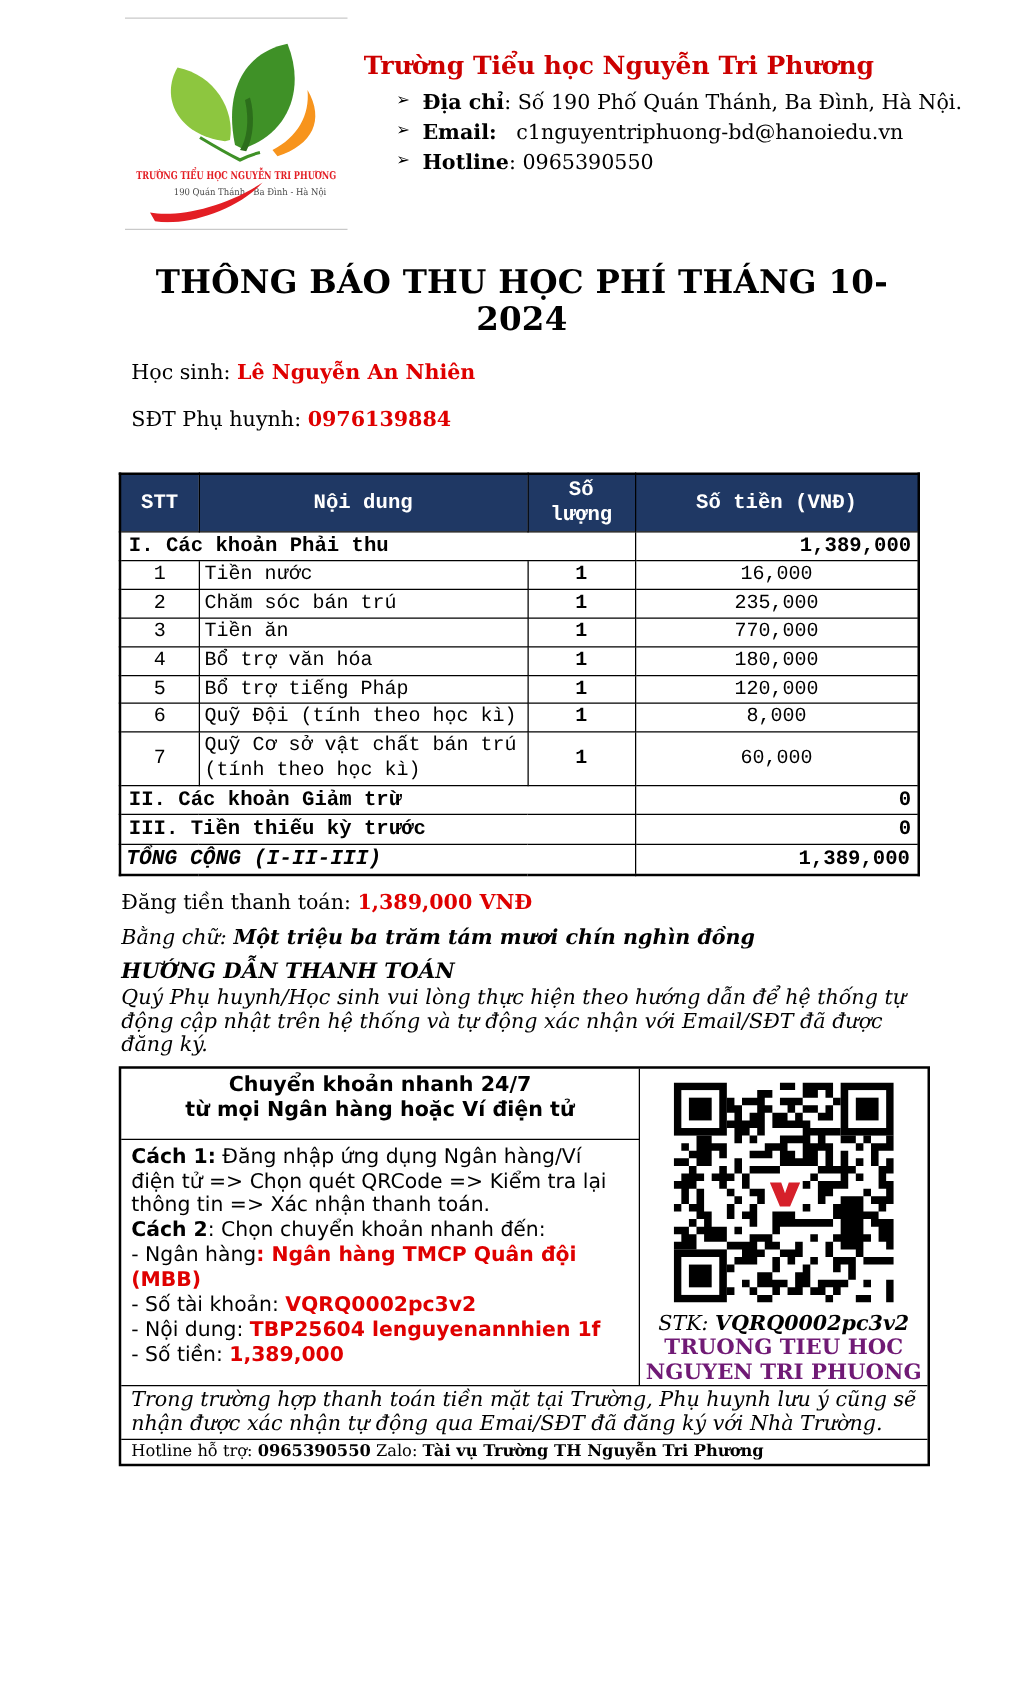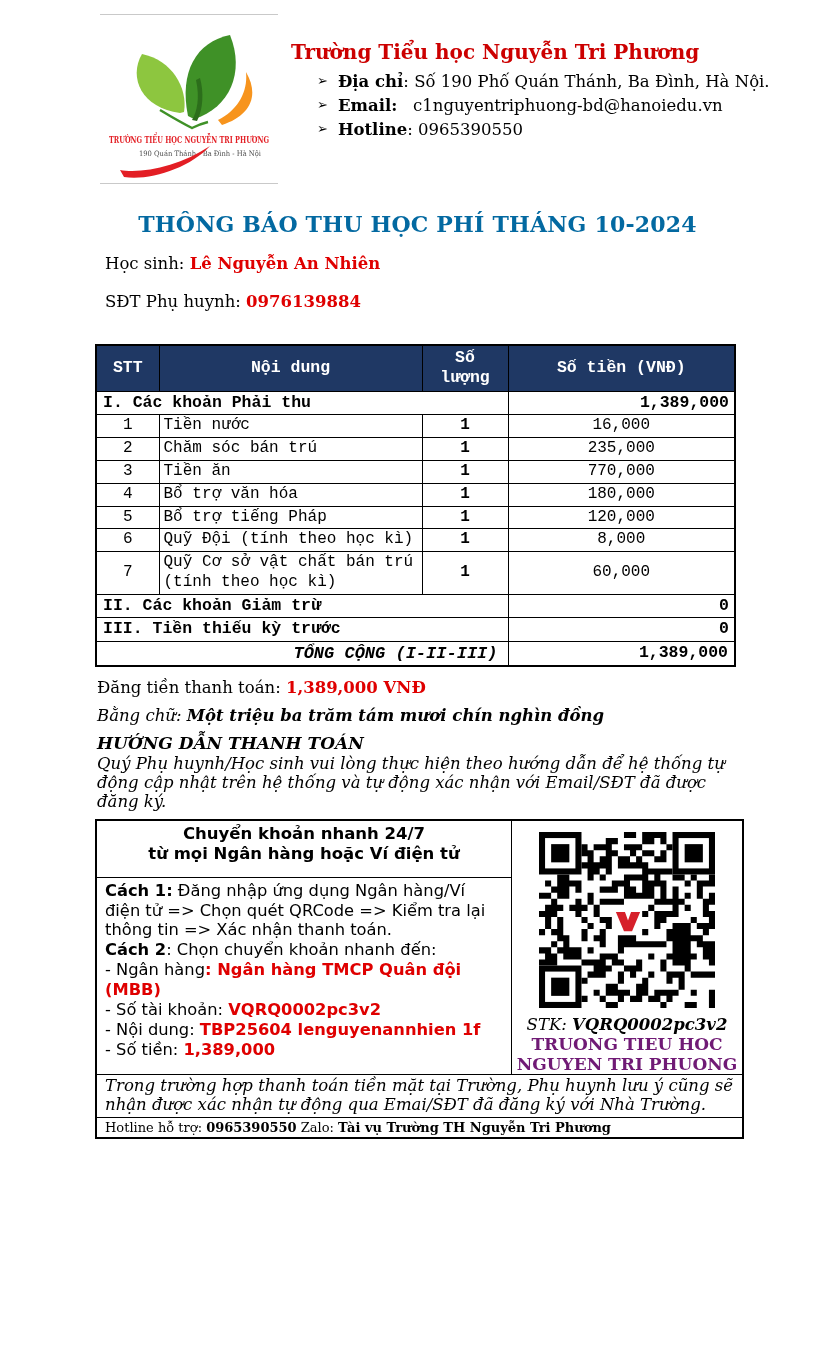--- a/index.html
+++ b/index.html
@@ -12,42 +12,42 @@
   .logo-box{width:178px;height:168px;border-top:1px solid #c9c9c9;border-bottom:1px solid #c9c9c9;
             display:flex;align-items:center;justify-content:center;}
   .school-info{margin-left:13px;padding-top:26px;}
   .school-title{color:#cc0000;font-weight:bold;font-size:20px;margin-bottom:6px;}
   .info-item{font-size:16.5px;line-height:1.45;display:flex;margin-left:26px;}
   .info-item .bullet{font-size:13px;margin:2px 10px 0 0;}
   .info-item .lbl{font-weight:bold;}
   .sep{white-space:pre;}
 
   
-  .notice-title{margin:27px 0 0 95px;width:645px;text-align:center;color:#0369a1;
-                font-weight:bold;font-size:22px;letter-spacing:.2px;}
+  .notice-title{margin:27px 0 0 95px;width:645px;text-align:center;color:#000000;
+                font-weight:bold;font-size:26px;letter-spacing:.2px;}
   .student-grid{display:flex;margin:16px 0 0 105px;font-size:16.5px;}
   .sg-left{width:395px;}
   .sg-right{width:218px;}
   .sg-row{margin-bottom:17px;line-height:1.3;}
   .rv{color:#df0000;font-weight:bold;}
 
   
   .fee-table{border-collapse:collapse;margin:14px 0 0 95px;width:519px;font-size:16px;
              table-layout:fixed;font-family:Liberation Mono, monospace;}
   .fee-table th,.fee-table td{border:1px solid #000;padding:1px 4px;line-height:1.24;}
   .fee-table{border:2px solid #000;}
   .fee-table thead th{background:#1f3864;color:#fff;font-weight:bold;font-size:16.5px;
                       text-align:center;padding:2px 4px;}
   .fee-table thead th.qty{padding:2px 16px;}
   .c{text-align:center;}
   .b{font-weight:bold;}
   tr.section td{font-weight:bold;font-size:16.5px;}
   td.sec-label{padding-left:6px;}
   td.sec-amt{text-align:right;padding-right:5px;}
-  td.total-label{font-weight:bold;font-style:italic;font-size:17px;text-align:right;padding-right:10px;}
+  td.total-label{font-weight:bold;font-style:italic;font-size:17px;padding-right:10px;}
   td.total-amt{font-weight:bold;text-align:right;padding-right:6px;font-size:16.5px;}
 
   
   .sum-line{margin:11px 0 0 97px;font-size:16.5px;}
   .words-line{margin:9px 0 0 97px;font-size:16.5px;font-style:italic;}
   .words-line .wv{font-weight:bold;}
   .guide-title{margin:8px 0 0 97px;font-weight:bold;font-style:italic;font-size:17px;}
   .guide-text{margin:1px 0 0 97px;width:640px;font-style:italic;font-size:16.5px;line-height:1.16;}
 
   

